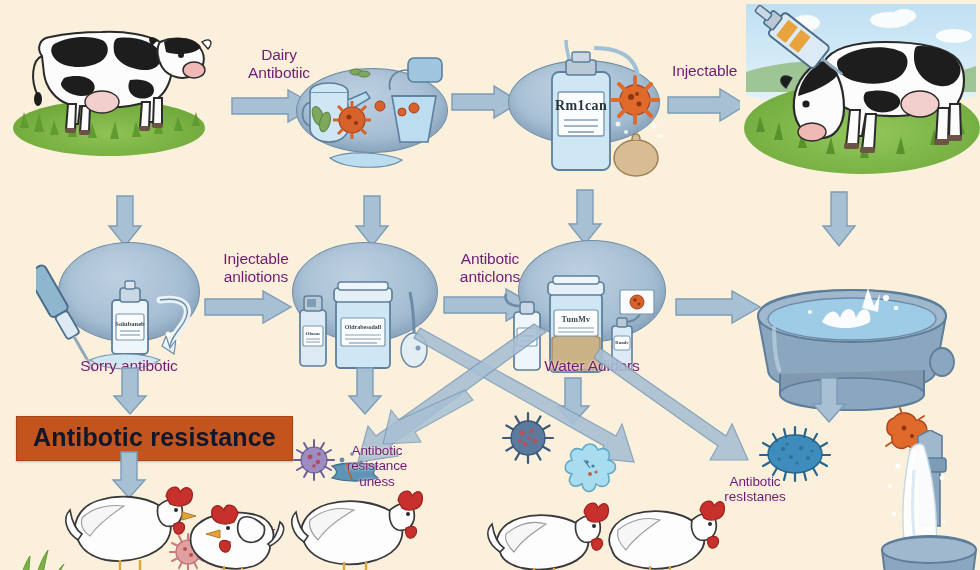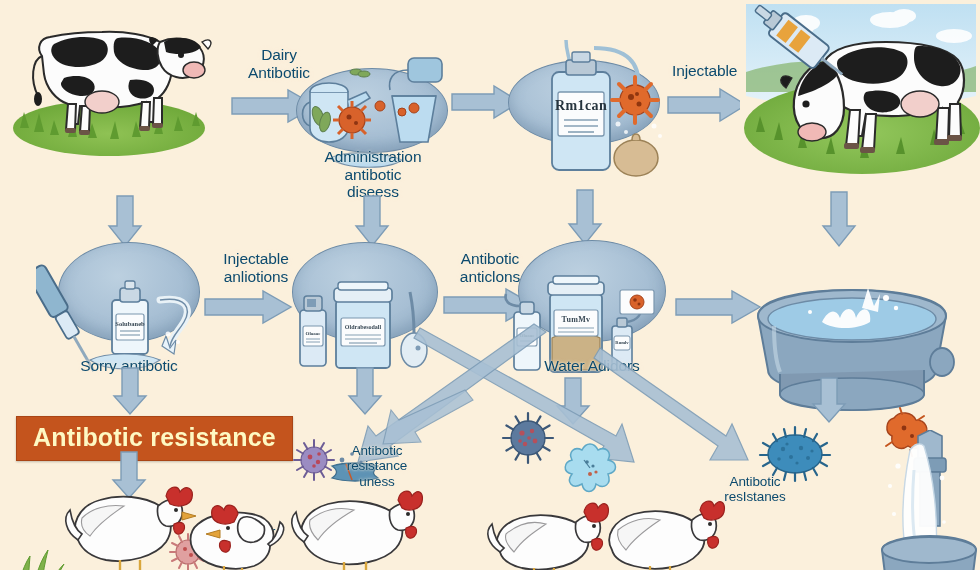--- a/index.html
+++ b/index.html
@@ -14,39 +14,39 @@
     position: relative;
     width: 980px; height: 570px;
     background: #fbf0dc;
     overflow: hidden;
   }
   .abs { position: absolute; margin-top: 40px; }
 
   
   .label {
     position: absolute;
-    color: #0c4a6e;
+    color: #701a75;
     font-size: 15.5px;
     line-height: 1.14;
     letter-spacing: -0.1px;
     white-space: pre-line;
     text-shadow: 0 0 2px rgba(251,240,220,.95), 0 0 4px rgba(251,240,220,.7);
   }
   .label.sm { font-size: 13.5px; }
   .label.ctr { text-align: center; }
 
   
   .arrow { position: absolute; }
   .arrow svg { display: block; overflow: visible; }
 
   
   .banner {
     position: absolute;
     background: #c4541d;
-    color: #fef9c3;
+    color: #0f172a;
     font-size: 25px;
     font-weight: 700;
     letter-spacing: .2px;
     padding: 6px 16px 8px 16px;
     border: 1px solid #a94516;
     box-shadow: 0 1px 2px rgba(0,0,0,.22);
     white-space: nowrap;
   }
 
   
@@ -191,23 +191,20 @@
 
       <circle cx="84" cy="56" r="5" fill="#d8622b" stroke="#a5431b"></circle>
       <circle cx="106" cy="62" r="4" fill="#d8622b" stroke="#a5431b"></circle>
       <circle cx="118" cy="58" r="5" fill="#d8622b" stroke="#a5431b"></circle>
 
       <g fill="#bcdcf0" stroke="#6d8ba6" stroke-width="1.2">
         <path d="M34 108 C52 100 88 102 106 110 C92 120 50 120 34 108Z"></path>
       </g>
     </svg>
   </div>
-  <div class="label ctr" style="left:305px;top:148px;width:136px;">Administration
-antibotic
-diseess</div>
 
   <div class="arrow" style="left:452px;top:85px;width:70px;height:34px;">
     <svg width="70" height="34" viewBox="0 0 70 34">
       <path d="M0 9 L42 9 L42 1 L68 17 L42 33 L42 25 L0 25 Z" fill="#a8c0d4" stroke="#7d9cb6" stroke-width="1.4"></path>
     </svg>
   </div>
 
   <div class="plate" style="left:508px;top:60px;width:152px;height:85px;"></div>
   <div class="abs" style="left:508px;top:0px;width:162px;height:148px;">
     <svg width="162" height="148" viewBox="0 0 162 148">

